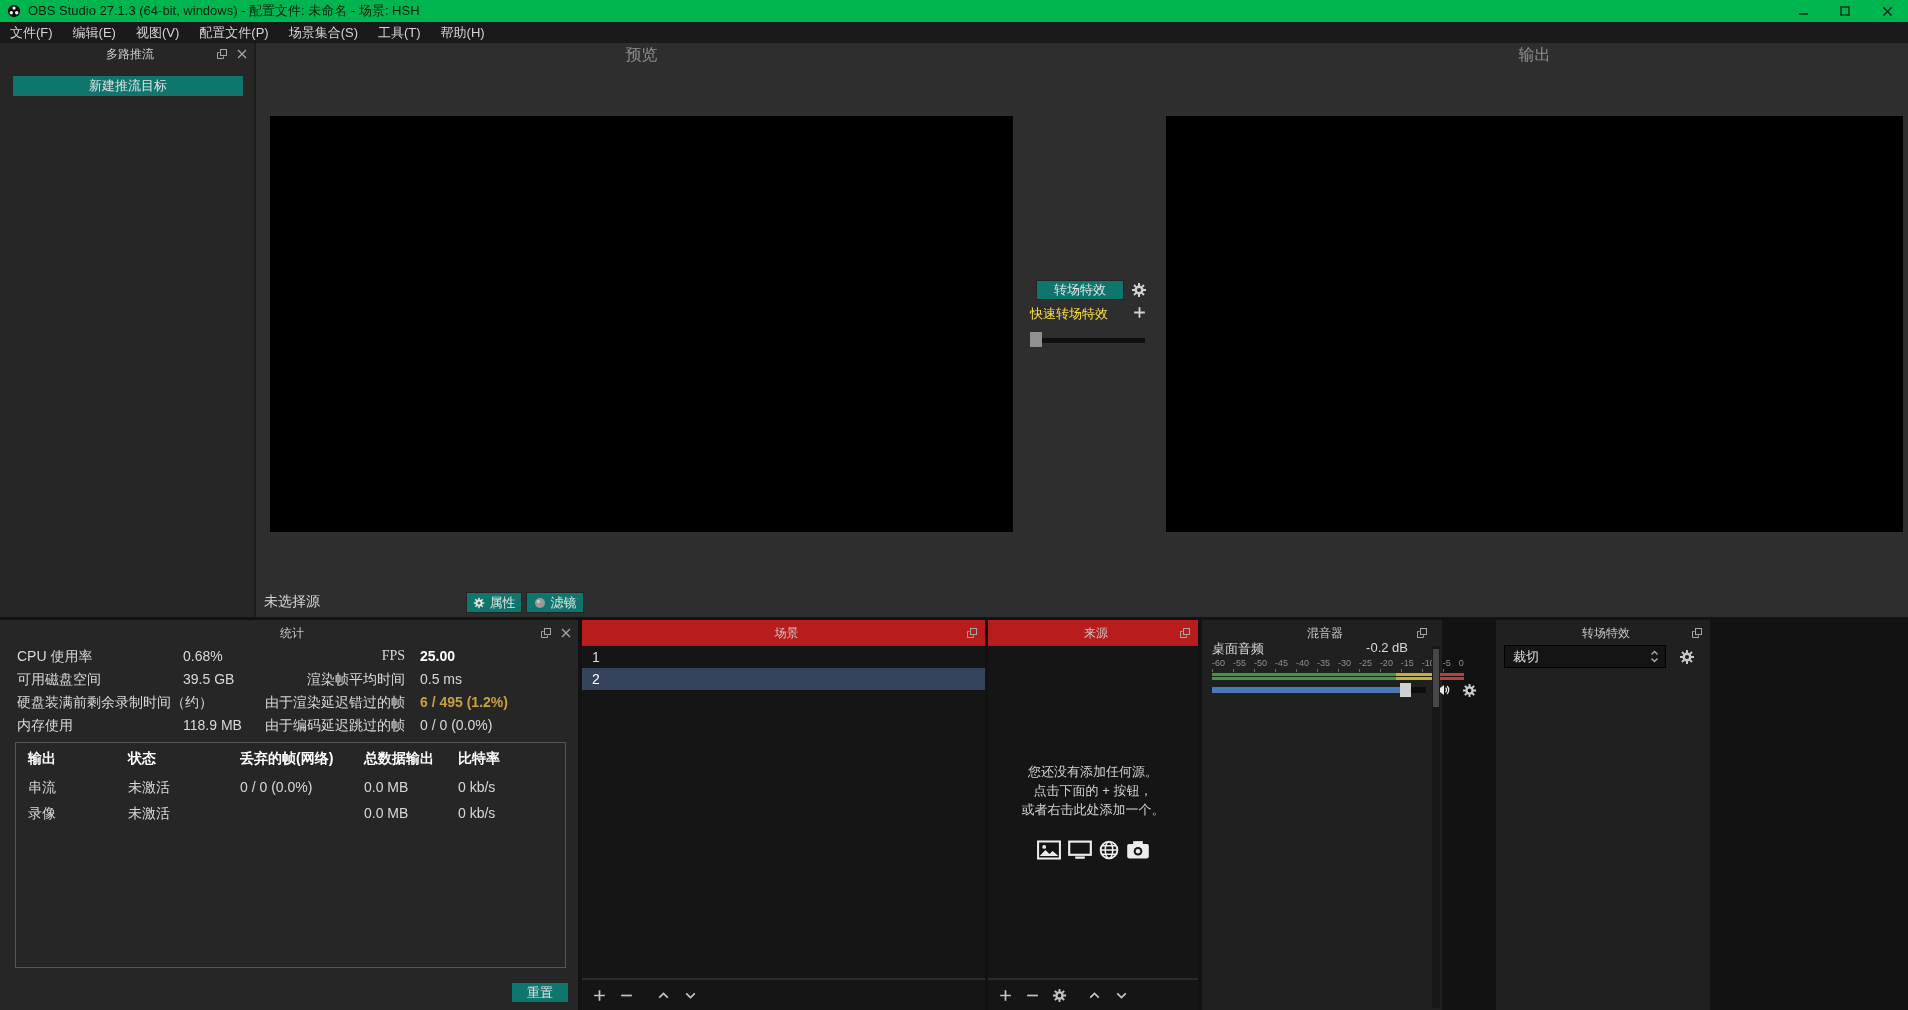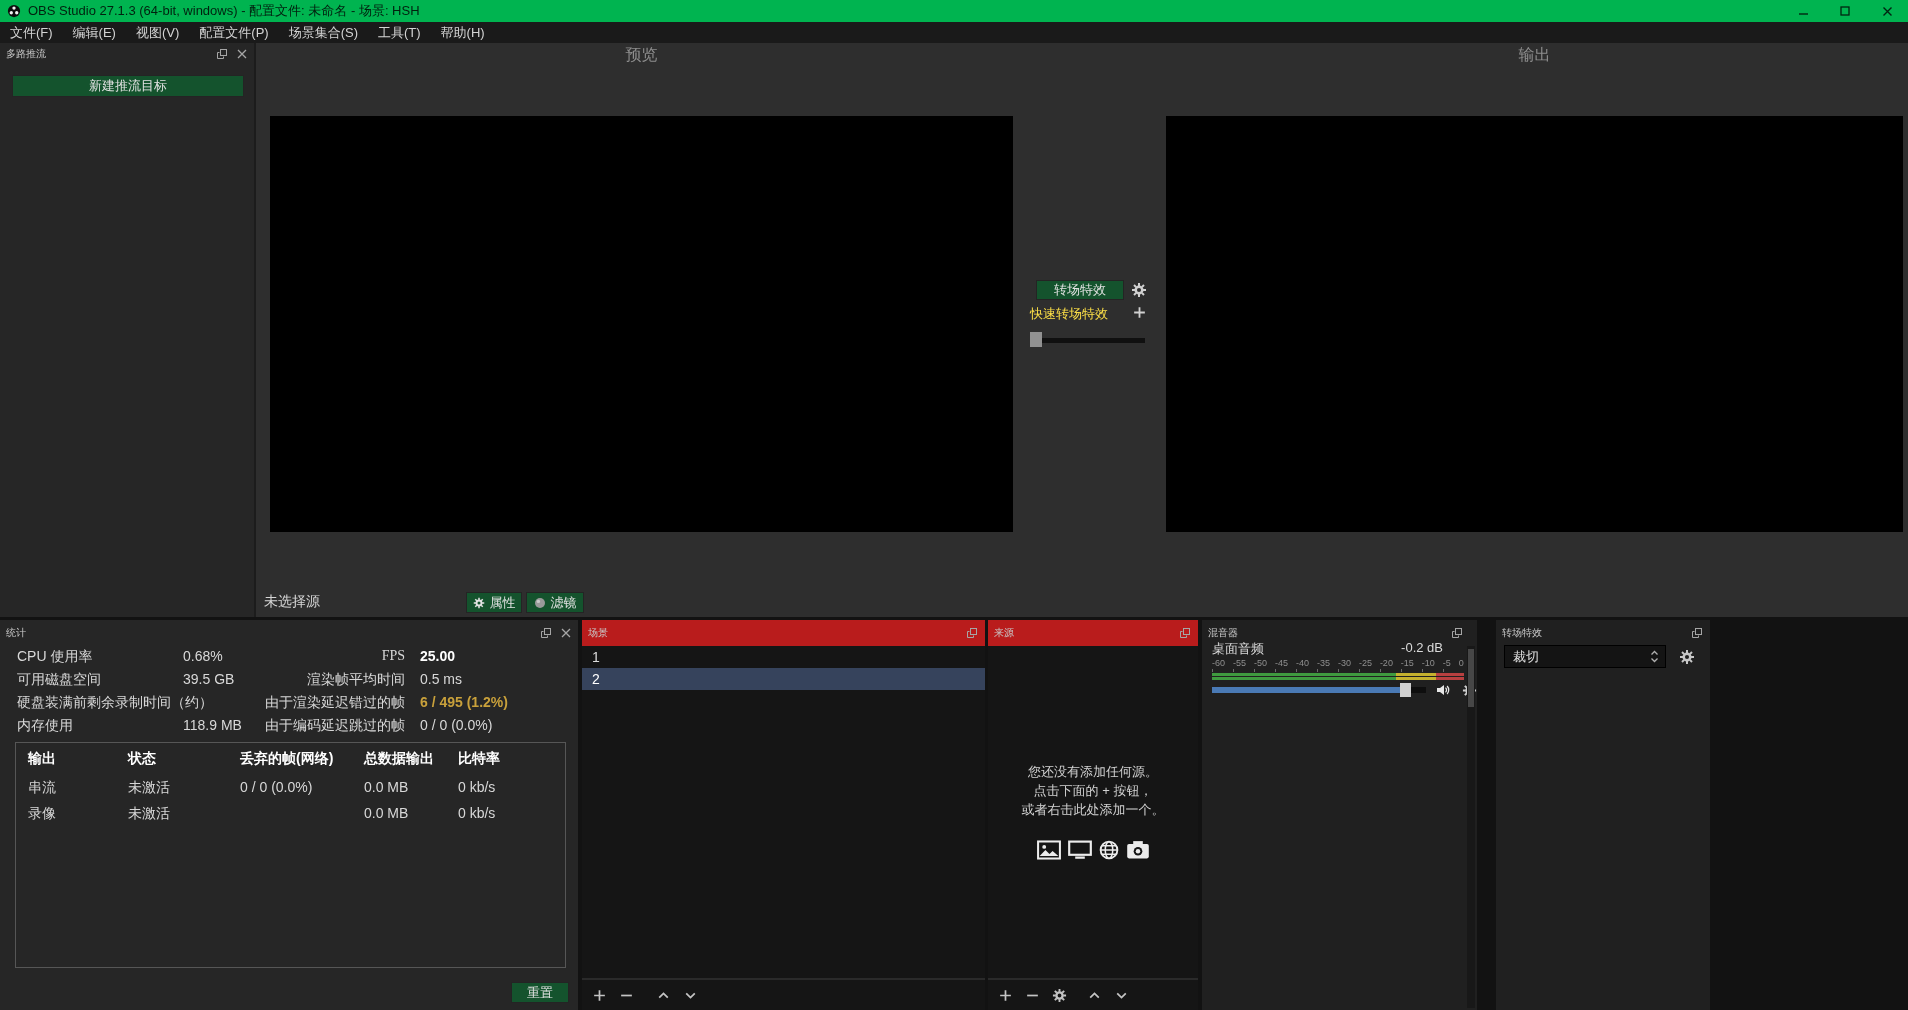--- a/index.html
+++ b/index.html
@@ -15,25 +15,25 @@
   
   #titlebar { display: flex; align-items: center; gap: 7px; padding-left: 7px; background: #00b450; }
   #title-text { font-size: 13px; color: rgba(0,0,0,.82); white-space: nowrap; }
   #win-controls { position: absolute; right: 0; top: 0; height: 100%; display: flex; }
   .win-btn { width: 42px; height: 100%; display: flex; align-items: center; justify-content: center; color: rgba(0,0,0,.8); font-size: 14px; }
   #menubar { display: flex; align-items: stretch; background: #1a1a1a; }
   .menu-item { display: flex; align-items: center; padding: 0 10px; font-size: 13px; color: #d4d4d4; }
 
   
   .dock { background: #b91c1c; }
-  .dock-head { position: relative; height: 26px; display: flex; align-items: center; font-size: 10px; color: #c9c9c9; padding-left: 6px; }
+  .dock-head { position: relative; height: 26px; display: flex; align-items: center; justify-content: center; font-size: 12px; color: #c9c9c9; padding-left: 6px; }
   .head-icons { position: absolute; right: 7px; top: 0; height: 100%; display: flex; align-items: center; gap: 9px; color: #a6a6a6; }
   .ic { display: inline-flex; align-items: center; justify-content: center; color: inherit; }
   .btn { display: inline-flex; align-items: center; justify-content: center; gap: 5px;
-         background: #14532d; border: 1px solid #242424; color: #e3e3e3; font-size: 13px; white-space: nowrap; }
+         background: #0f766e; border: 1px solid #242424; color: #e3e3e3; font-size: 13px; white-space: nowrap; }
   .btn.pressed { background: #141414; border-color: #4a4a4a; }
   .panel { background: #151515; }
   .toolbar { position: absolute; left: 0; right: 0; bottom: 0; height: 32px; background: #151515;
              border-top: 2px solid #2a2a2a; display: flex; align-items: center; padding-left: 10px; gap: 12px; color: #c4c4c4; }
   .dim { color: #8e8e8e; }
 
   
   .scene-row { height: 22px; display: flex; align-items: center; padding-left: 10px; font-size: 14px; color: #dcdcdc; }
   .scene-row.sel { background: #36435c; color: #fff; }
   .empty-hint { text-align: center; font-size: 13px; line-height: 19px; color: #d2d2d2; }
@@ -359,21 +359,21 @@
           </svg>
         </span>
       <span class="ic">
           <svg width="15" height="15" viewBox="0 0 14 14">
             <path d="M3 5l4 4 4-4" fill="none" stroke="currentColor" stroke-width="1.6"></path>
           </svg>
         </span>
     </div>
   </div>
 
-  <div class="abs dock" style="left:1202px;top:620px;width:275px;height:390px;background:#202020">
+  <div class="abs dock" style="left:1202px;top:620px;width:240px;height:390px;background:#202020">
     <div class="dock-head">
       <span>混音器</span>
       <span class="head-icons" style="right:14px">
         <span class="ic">
             <svg width="12" height="12" viewBox="0 0 12 12">
               <path d="M3.5 4.5h-2v6h6v-2" fill="none" stroke="currentColor"></path>
               <rect x="4.5" y="1.5" width="6" height="6" fill="none" stroke="currentColor"></rect>
             </svg>
           </span>
       </span>

